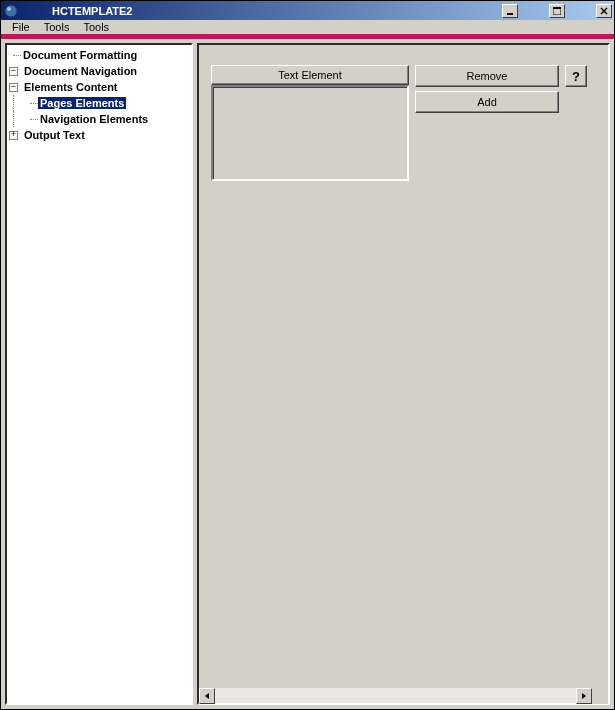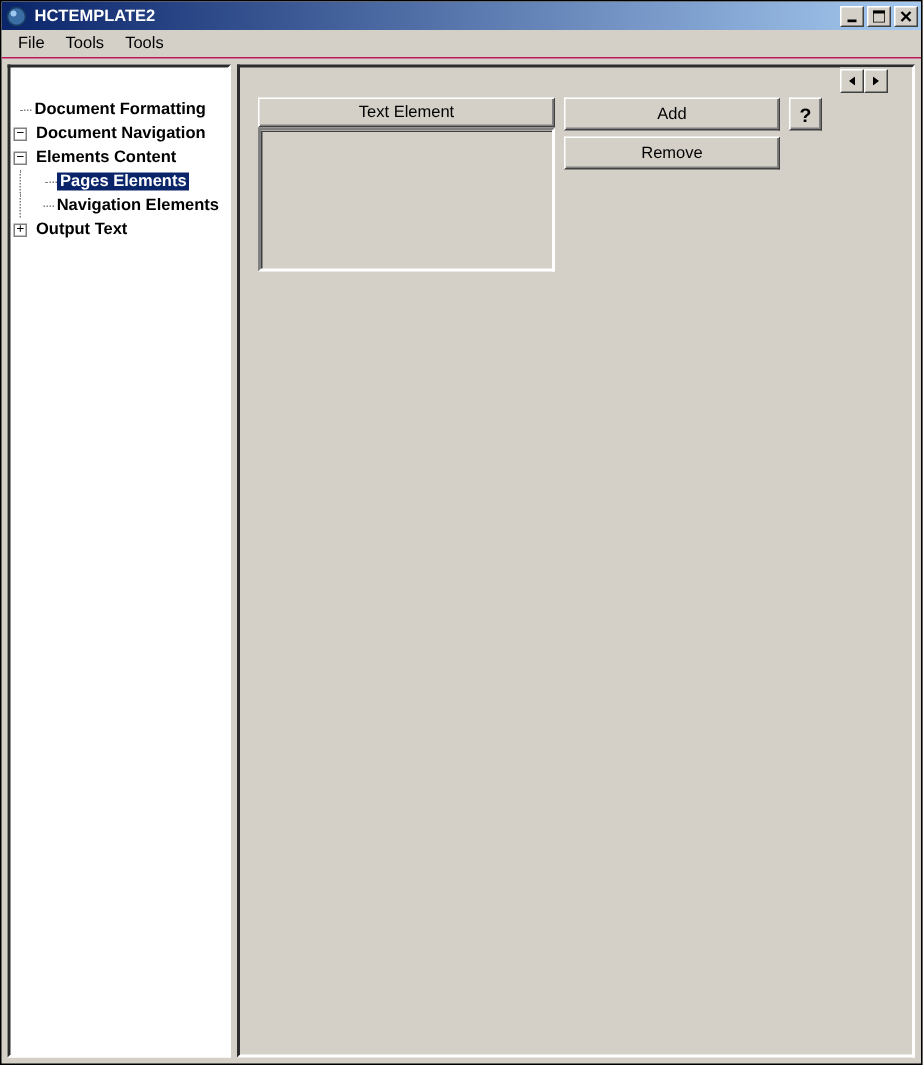--- a/index.html
+++ b/index.html
@@ -14,20 +14,21 @@
     border: 1px solid #000;
   }
   .titlebar {
     height: 19px;
     background: linear-gradient(to right, #0a246a, #a6caf0);
     display: flex;
     align-items: center;
     padding: 0 2px;
     color: #fff;
     font-weight: bold;
+    gap: 29px;
   }
   .titlebar-icon {
     width: 16px;
     height: 16px;
     margin-right: 4px;
     display: flex;
     align-items: center;
     justify-content: center;
   }
   .titlebar-text { flex: 1; font-size: 11px; }
@@ -40,40 +41,40 @@
     display: flex; align-items: center; justify-content: center;
     font-family: Arial; font-size: 9px; font-weight: bold; color: #000;
     cursor: default;
   }
   .menubar {
     height: 19px;
     background: #d4d0c8;
     display: flex;
     align-items: center;
     padding: 0 4px;
-    border-bottom: 1px solid #be185d;
+    border-bottom: 5px solid #be185d;
   }
   .menuitem {
     padding: 2px 7px;
     cursor: default;
     color: #000;
   }
   .workspace {
     display: flex;
     height: calc(710px - 19px - 19px - 2px);
     padding: 4px;
     gap: 4px;
   }
   .treepanel {
     width: 188px;
     background: #fff;
     border: 2px inset #d4d0c8;
     border-color: #808080 #fff #fff #808080;
     overflow: auto;
-    padding: 20px 0;
+    padding: 2px 0;
   }
   .tree { font-size: 11px; color: #000; }
   .tree-row {
     display: flex;
     align-items: center;
     height: 16px;
     white-space: nowrap;
     padding-right: 4px;
   }
   .tree-indent { display: inline-block; height: 100%; position: relative; }
@@ -103,21 +104,21 @@
     height: 1px;
     vertical-align: middle;
   }
   .mainpanel {
     flex: 1;
     background: #d4d0c8;
     border: 2px inset #d4d0c8;
     border-color: #808080 #fff #fff #808080;
     position: relative;
     display: flex;
-    flex-direction: row;
+    flex-direction: column;
   }
   .main-inner {
     flex: 1;
     padding: 20px 12px 0 12px;
     overflow: hidden;
   }
   .content-row {
     display: flex;
     gap: 6px;
     align-items: flex-start;
@@ -280,22 +281,22 @@
   <div class="mainpanel">
     <div class="main-inner">
       <div class="content-row">
 
         <div class="listbox-group">
           <div class="list-header">Text Element</div>
           <div class="listbox"></div>
         </div>
 
         <div class="btncol">
+          <div class="btn">Remove</div>
           <div class="btn">Add</div>
-          <div class="btn">Remove</div>
         </div>
 
         <div class="helpbtn">?</div>
 
       </div>
     </div>
 
     <div class="scroll-h">
       <div class="scroll-btn">
         <svg width="6" height="6">

